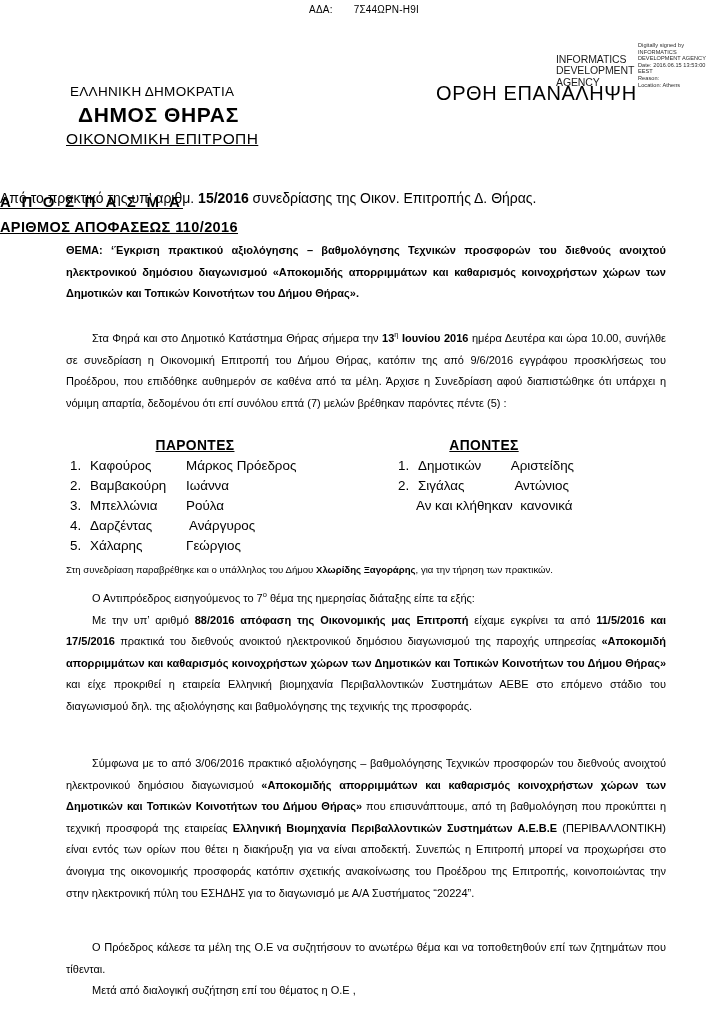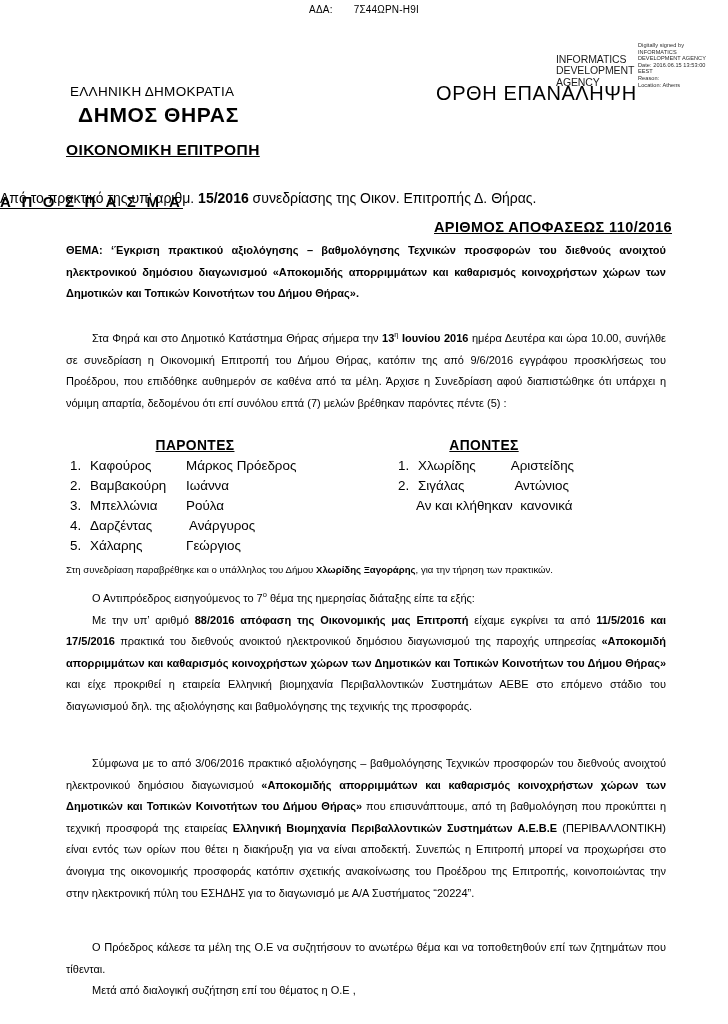--- a/index.html
+++ b/index.html
@@ -72,23 +72,23 @@
   }
   .auth-2 {
     font-size: 21px;
     font-weight: bold;
     letter-spacing: 0.6px;
     margin-top: 4px;
     padding-left: 12px;
   }
   .auth-3 {
     font-size: 15.5px;
-    font-weight: bold;
+    font-weight: normal;
     letter-spacing: 0.4px;
-    margin-top: 14px;
+    margin-top: 3px;
     text-decoration: underline;
     display: inline-block;
   }
 
   
   .ortho {
     position: absolute;
     top: 82px;
     left: 436px;
     font-size: 20px;
@@ -116,21 +116,21 @@
     left: 0;
     width: 728px;
     text-align: left;
     font-size: 14px;
   }
   .arithmos {
     position: absolute;
     top: 219px;
     left: 0;
     width: 672px;
-    text-align: right;
+    text-align: left;
     font-size: 14.5px;
     font-weight: bold;
     letter-spacing: 0.4px;
   }
   .arithmos span { text-decoration: underline; }
 
   
   .body-block {
     position: absolute;
     left: 66px;
@@ -270,21 +270,21 @@
           <span class="att-surname">Χάλαρης</span>
           <span>Γεώργιος</span>
         </div>
       </div>
 
       <div class="att-col-right">
         <div class="att-head"><span>ΑΠΟΝΤΕΣ</span></div>
 
         <div class="att-row">
           <span class="att-num">1.</span>
-          <span class="att-surname">Χλωρίδης</span>
+          <span class="att-surname">Δημοτικών</span>
           <span>  Αριστείδης</span>
         </div>
         <div class="att-row">
           <span class="att-num">2.</span>
           <span class="att-surname">Σιγάλας</span>
           <span>   Αντώνιος</span>
         </div>
         <div class="att-note">Αν και κλήθηκαν  κανονικά</div>
       </div>
 

